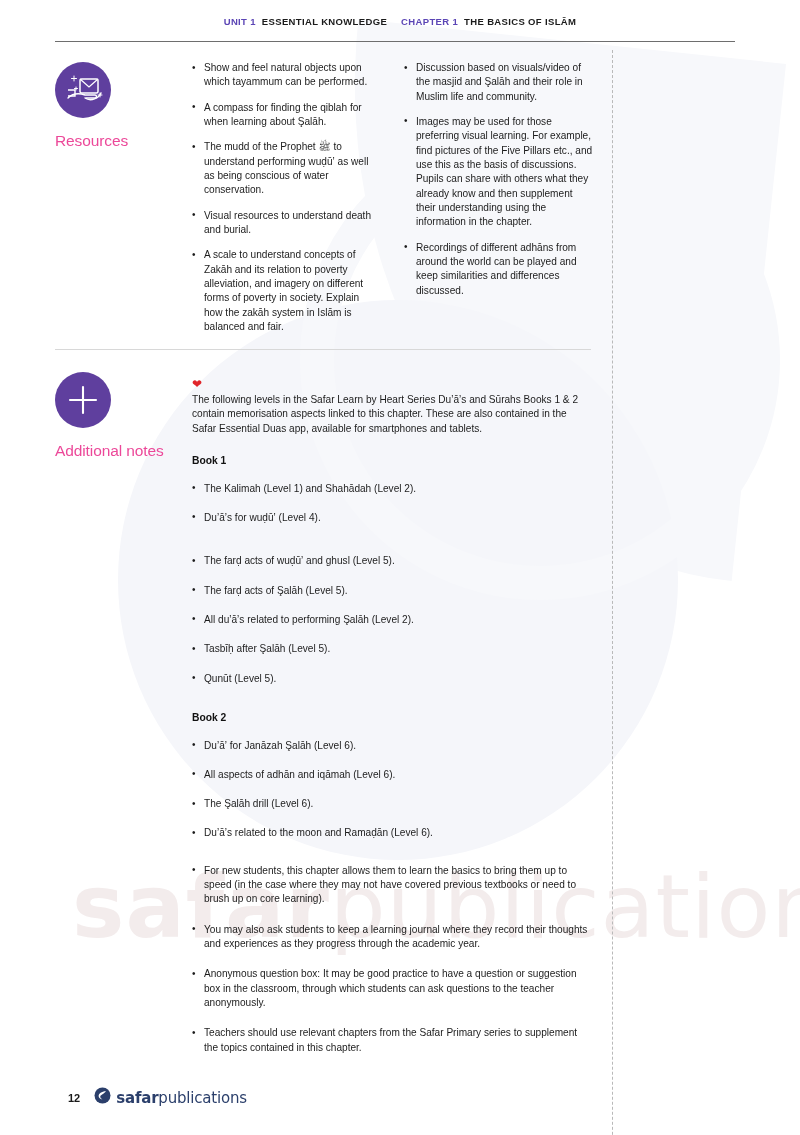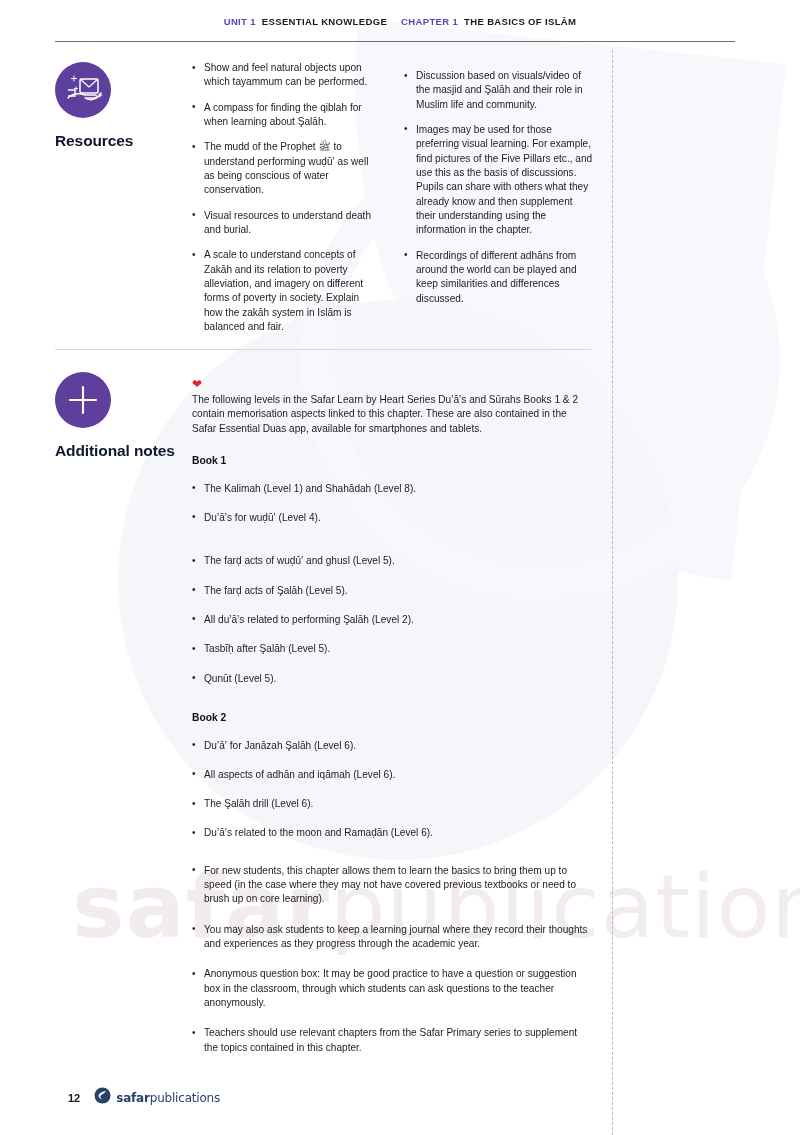--- a/index.html
+++ b/index.html
@@ -132,23 +132,23 @@
   .icon-circle {
     width: 56px;
     height: 56px;
     border-radius: 50%;
     background: #5f3f9e;
     position: relative;
   }
   .icon-circle svg { display: block; }
   .gutter-title {
     margin-top: 14px;
-    color: #0f172a;
+    color: #ec4899;
     font-size: 15.5px;
-    font-weight: 700;
+    font-weight: 400;
     line-height: 1.18;
     letter-spacing: -.1px;
   }
 
   
   .col {
     position: absolute;
     font-size: 10.1px;
     line-height: 1.42;
     color: #1c1c1c;
@@ -198,21 +198,21 @@
     font-size: 11px;
     font-weight: 700;
     color: #1a1a1a;
   }
   .logo-wrap {
     display: flex;
     align-items: center;
     gap: 5px;
   }
   .logo-text {
-    font-size: 12px;
+    font-size: 15px;
     color: #2b3f6b;
     letter-spacing: -.2px;
     font-family: "DejaVu Sans", sans-serif;
   }
   .logo-text b { font-weight: 700; }
   .logo-text span { font-weight: 400; }
 </style>
 </head>
 <body>
 
@@ -260,42 +260,42 @@
     </div>
 
     <div class="col" style="left:192px; top:61px; width:188px;">
       <div class="bullet">Show and feel natural objects upon which tayammum can be performed.</div>
       <div class="bullet">A compass for finding the qiblah for when learning about Şalāh.</div>
       <div class="bullet">The mudd of the Prophet ﷺ to understand performing wuḍūʼ as well as being conscious of water conservation.</div>
       <div class="bullet">Visual resources to understand death and burial.</div>
       <div class="bullet">A scale to understand concepts of Zakāh and its relation to poverty alleviation, and imagery on different forms of poverty in society. Explain how the zakāh system in Islām is balanced and fair.</div>
     </div>
 
-    <div class="col" style="left:404px; top:69px; width:190px;">
+    <div class="col" style="left:404px; top:61px; width:190px;">
       <div class="bullet">Discussion based on visuals/video of the masjid and Şalāh and their role in Muslim life and community.</div>
       <div class="bullet">Images may be used for those preferring visual learning. For example, find pictures of the Five Pillars etc., and use this as the basis of discussions. Pupils can share with others what they already know and then supplement their understanding using the information in the chapter.</div>
       <div class="bullet">Recordings of different adhāns from around the world can be played and keep similarities and differences discussed.</div>
     </div>
 
     <div class="gutter" style="top:372px;">
       <div class="icon-circle">
         <svg width="56" height="56" viewBox="0 0 56 56">
           <path d="M28 15 L28 41 M15 28 L41 28" stroke="#ffffff" stroke-width="2.1" stroke-linecap="round"></path>
         </svg>
       </div>
       <div class="gutter-title">Additional notes</div>
     </div>
 
     <div class="col" style="left:192px; top:378px; width:400px;">
       <span class="heart">❤</span>
       <div class="para">The following levels in the Safar Learn by Heart Series Duʼāʼs and Sūrahs Books 1 &amp; 2 contain memorisation aspects linked to this chapter. These are also contained in the Safar Essential Duas app, available for smartphones and tablets.</div>
 
       <div class="subhead" style="margin-top:18px;">Book 1</div>
       <div>
-        <div class="bullet" style="margin-bottom:15px;">The Kalimah (Level 1) and Shahādah (Level 8).</div>
+        <div class="bullet" style="margin-bottom:15px;">The Kalimah (Level 1) and Shahādah (Level 2).</div>
         <div class="bullet" style="margin-bottom:29px;">Duʼāʼs for wuḍūʼ (Level 4).</div>
         <div class="bullet" style="margin-bottom:15px;">The farḍ acts of wuḍūʼ and ghusl (Level 5).</div>
         <div class="bullet" style="margin-bottom:15px;">The farḍ acts of Şalāh (Level 5).</div>
         <div class="bullet" style="margin-bottom:15px;">All duʼāʼs related to performing Şalāh (Level 2).</div>
         <div class="bullet" style="margin-bottom:15px;">Tasbīḥ after Şalāh (Level 5).</div>
         <div class="bullet" style="margin-bottom:15px;">Qunūt (Level 5).</div>
       </div>
 
       <div class="subhead" style="margin-top:25px;">Book 2</div>
       <div>

